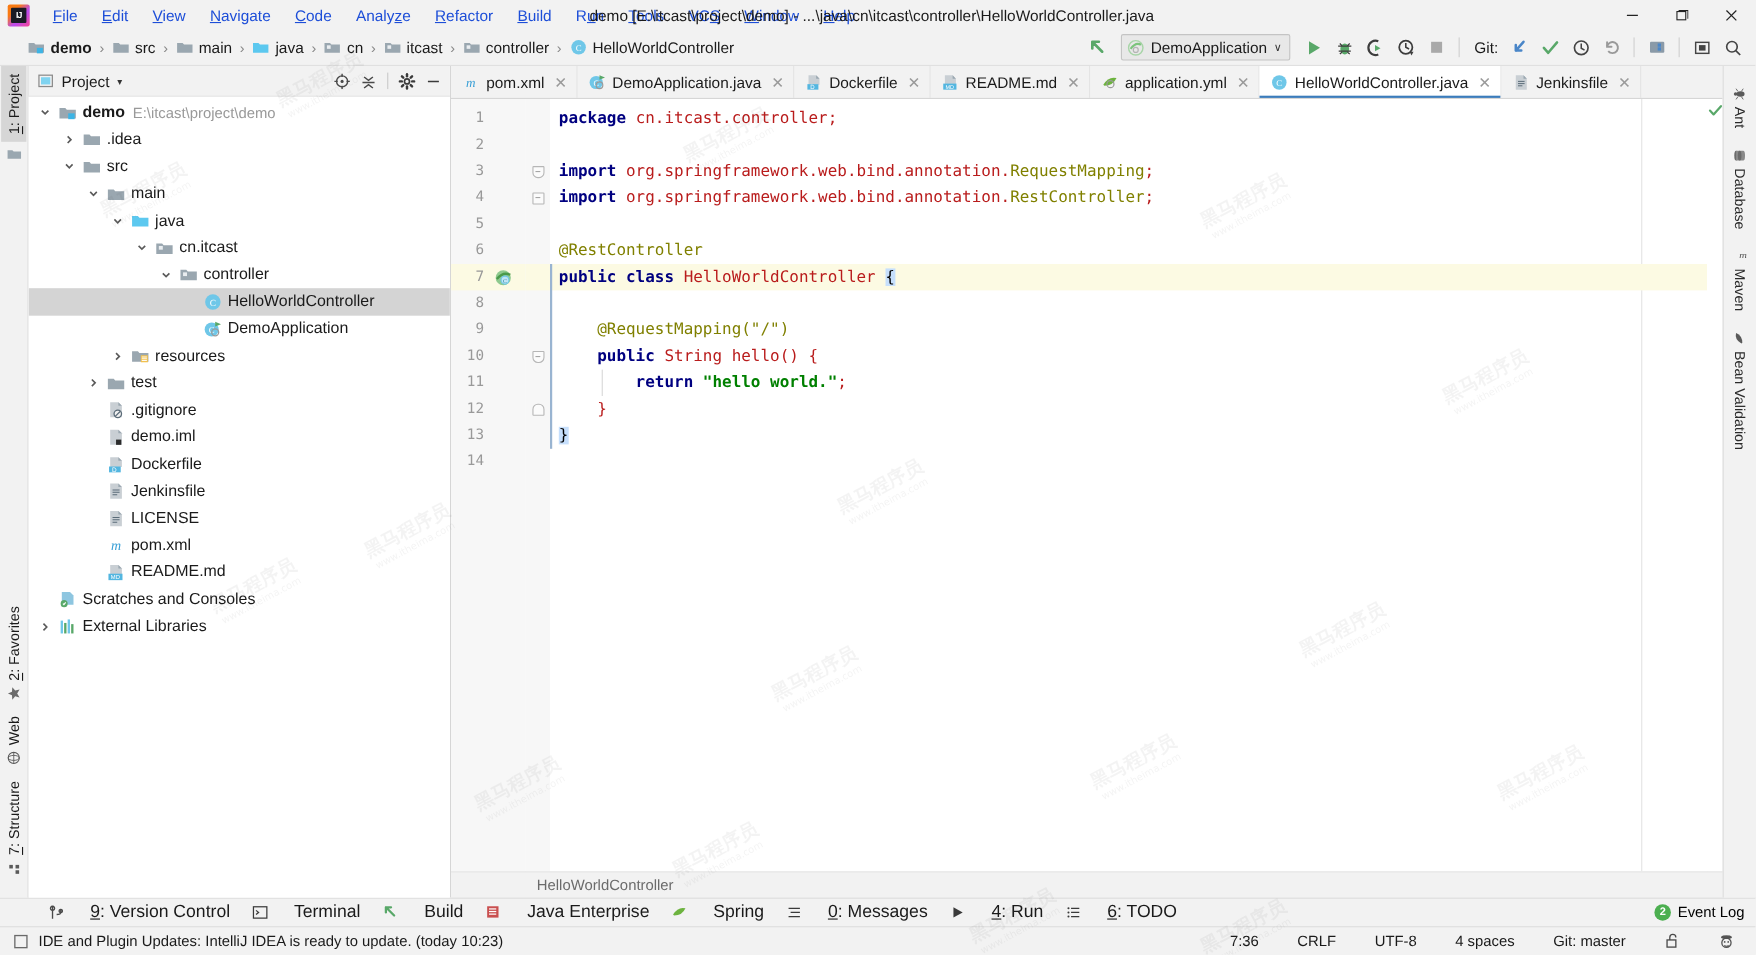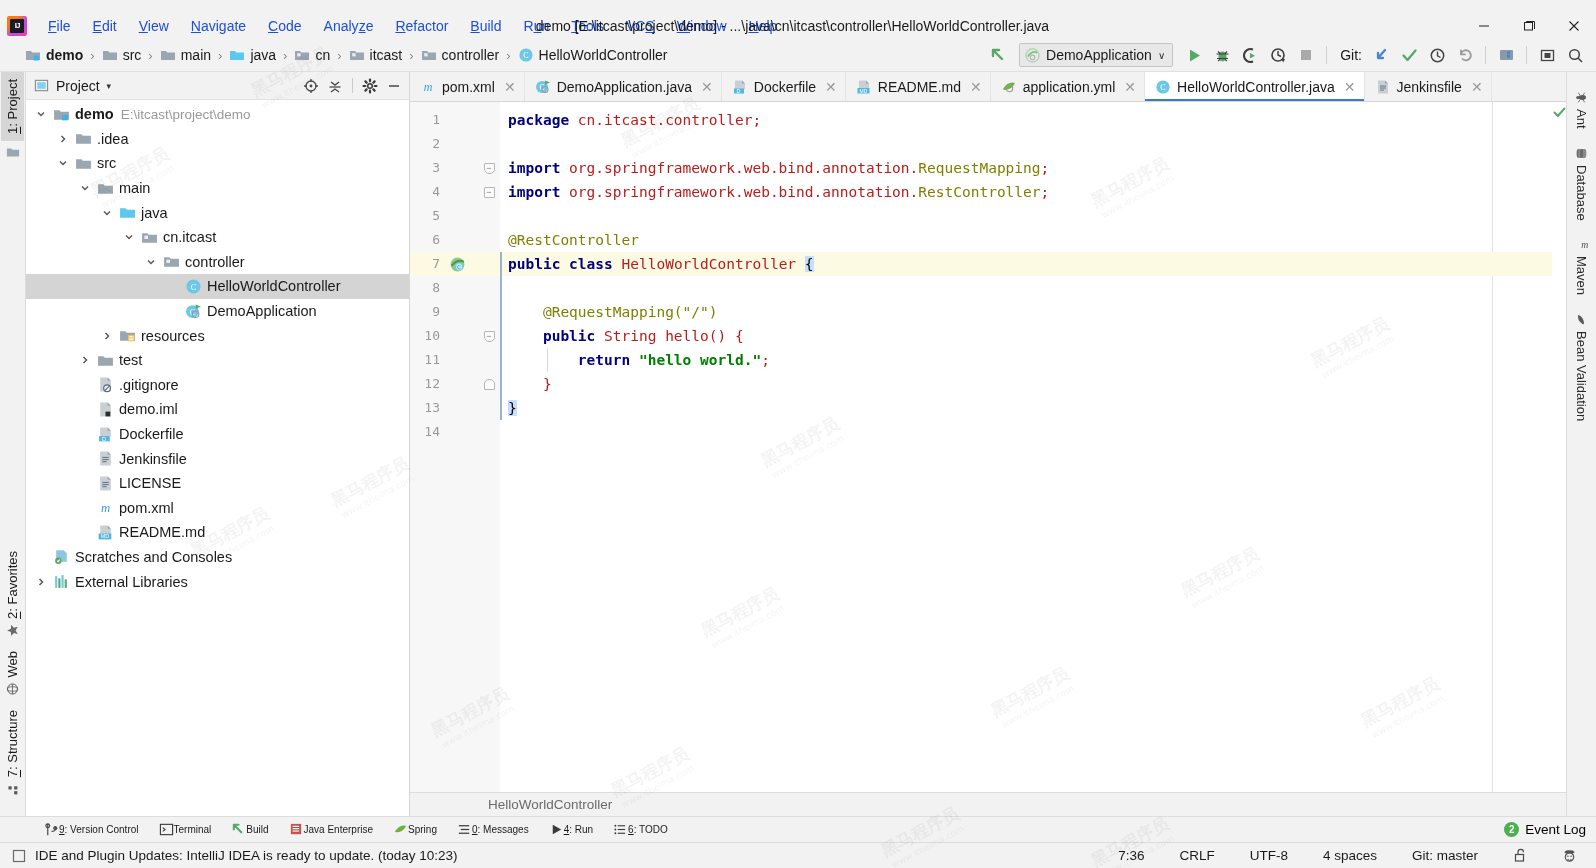--- a/index.html
+++ b/index.html
@@ -17,21 +17,20 @@
     background: #f2f2f2;
     display: flex; flex-direction: column;
   }
 
   
   .titlebar {
     height: 27px; min-height: 27px;
     background: #f2f2f2;
     display: flex; align-items: center;
     position: relative;
-    margin-top: 12px;
   }
   .logo {
     width: 20px; height: 20px; margin-left: 7px; margin-right: 10px;
     position: relative; flex: none;
   }
   .logo .lg {
     position: absolute; inset: 0;
     background: linear-gradient(135deg,#f97a12 0%,#f97a12 28%,#b94af0 60%,#f54595 100%);
     border-radius: 2px;
   }
@@ -241,22 +240,22 @@
   }
   .ok-check { position: absolute; top: 4px; left: 1px; }
 
   
   .toolwin-bar {
     height: 26px; min-height: 26px; background: #f2f2f2;
     border-top: 1px solid #dcdcdc;
     display: flex; align-items: center; padding-left: 34px;
   }
   .twb {
-    display: flex; align-items: center; gap: 0;
-    font-size: 10px; color: #1a1a1a; padding: 3px 10px; white-space: nowrap;
+    display: flex; align-items: center; gap: 23px;
+    font-size: 16px; color: #1a1a1a; padding: 3px 10px; white-space: nowrap;
   }
   .twb u { text-decoration: underline; }
   .twb-right { margin-left: auto; display: flex; align-items: center; padding-right: 10px; }
   .evt-badge {
     width: 15px; height: 15px; border-radius: 50%; background: #4caf50;
     color: #fff; font-size: 10px; font-weight: bold;
     display: flex; align-items: center; justify-content: center; margin-right: 6px;
   }
 
   .statusbar {

